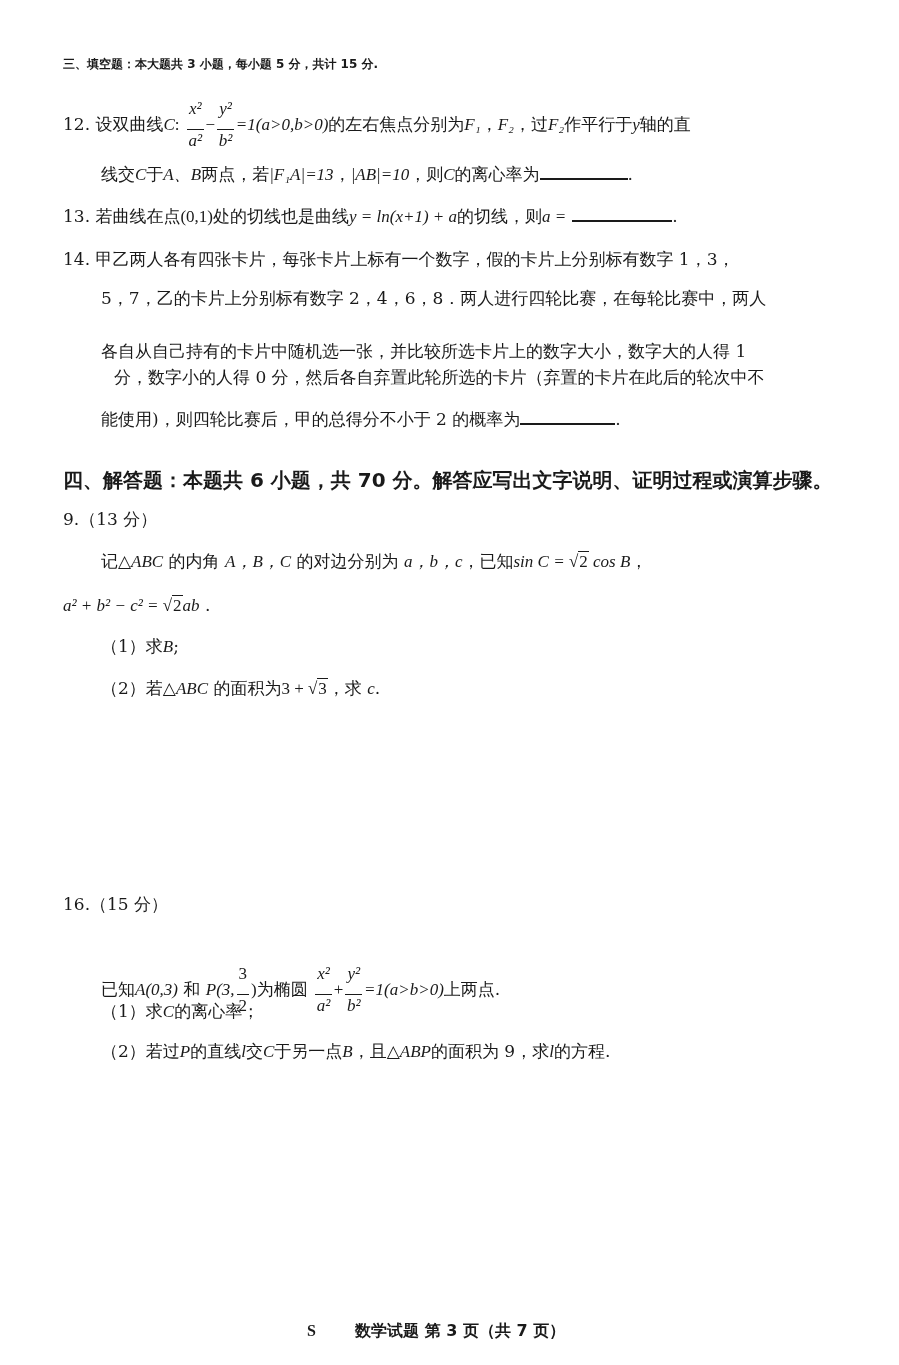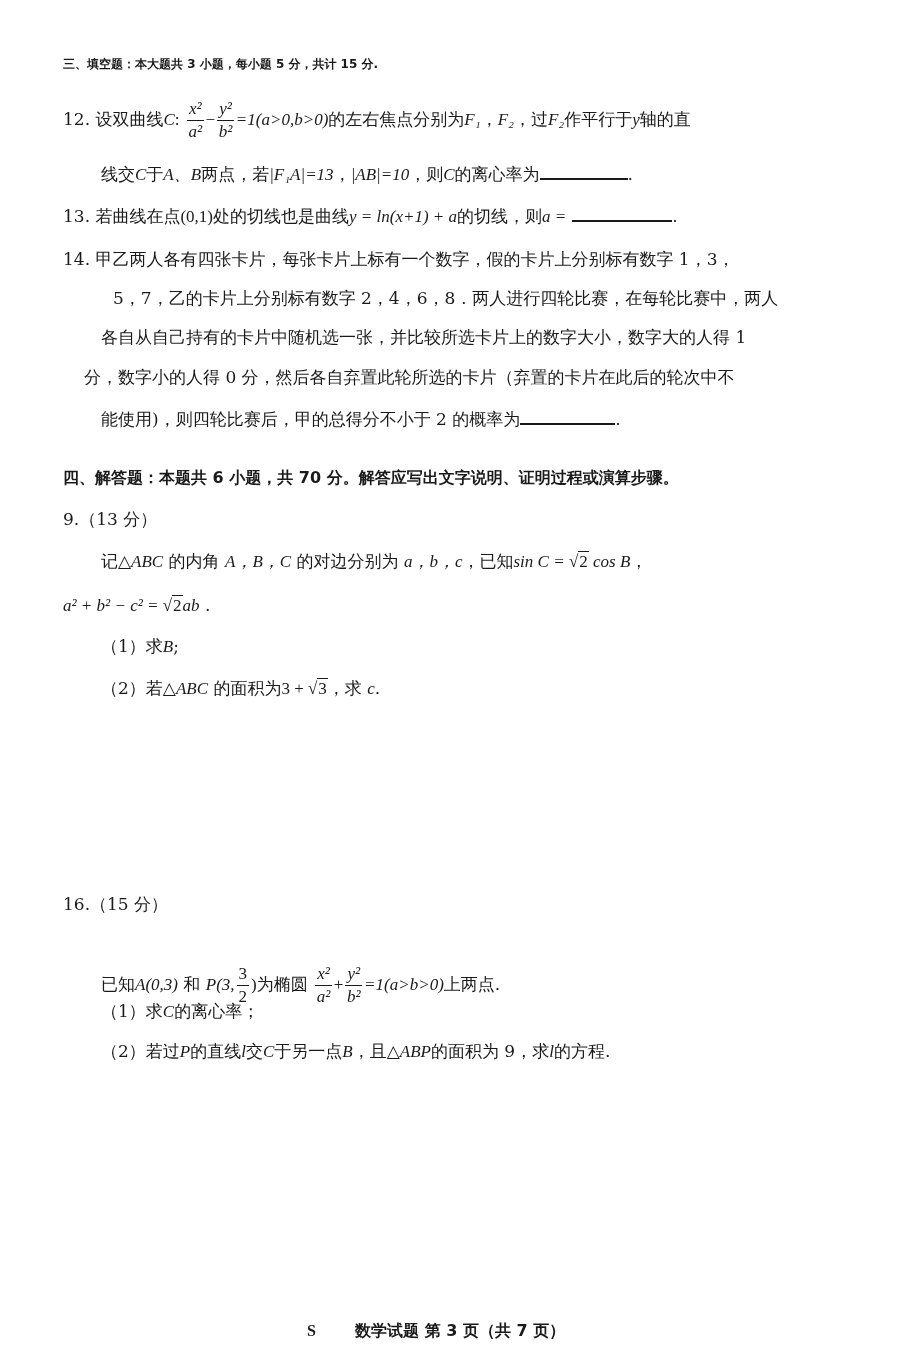--- a/index.html
+++ b/index.html
@@ -3,21 +3,21 @@
 <meta charset="utf-8">
 <style>
   html, body { margin: 0; padding: 0; background: #ffffff; }
   body { width: 899px; height: 1365px; position: relative; overflow: hidden;
          font-family: "DejaVu Serif", "Liberation Serif", serif; color: #1a1a1a; font-size: 17px; }
   .line { position: absolute; white-space: nowrap; line-height: 1; }
   .bold { font-weight: bold; font-family: "DejaVu Sans", "Liberation Sans", sans-serif; }
   .m { font-family: "Liberation Serif", "DejaVu Serif", serif; font-style: italic; }
   .r { font-family: "Liberation Serif", "DejaVu Serif", serif; font-style: normal; }
   .frac { display: inline-block; vertical-align: middle; text-align: center; margin: 0 2px; }
-  .frac .num { display: block; border-bottom: 1px solid #1a1a1a; padding: 0 2px 1px; line-height: 1.1; }
+  .frac .num { display: block; border-bottom: 1px solid #1a1a1a; padding: 0 2px 10px; line-height: 1.1; }
   .frac .den { display: block; padding-top: 2px; line-height: 1.1; }
   .blank { display: inline-block; border-bottom: 2px solid #1a1a1a; vertical-align: baseline; height: 14px; }
   .sqrt { border-top: 1px solid #1a1a1a; padding: 0 1px; }
 </style>
 </head>
 <body>
 
 <div class="line bold" style="left:63px; top:58px; font-size:12px;">三、填空题：本大题共 3 小题，每小题 5 分，共计 15 分.</div>
 
 <div class="line" style="left:63px; top:100px;">
@@ -31,28 +31,28 @@
 
 <div class="line" style="left:63px; top:206px;">
   <span>13.</span>
   <span>若曲线在点</span><span class="r">(0,1)</span><span>处的切线也是曲线</span><span class="m">y = ln(x+1) + a</span><span>的切线，则</span><span class="m">a =</span><span class="blank" style="width:100px; margin-left:6px;"></span><span>.</span>
 </div>
 
 <div class="line" style="left:63px; top:251px;">
   <span>14.</span>
   <span>甲乙两人各有四张卡片，每张卡片上标有一个数字，假的卡片上分别标有数字 1，3，</span>
 </div>
-<div class="line" style="left:101px; top:290px;margin-left:12px;">5，7，乙的卡片上分别标有数字 2，4，6，8．两人进行四轮比赛，在每轮比赛中，两人</div>
-<div class="line" style="left:101px; top:329px;">各自从自己持有的卡片中随机选一张，并比较所选卡片上的数字大小，数字大的人得 1</div>
-<div class="line" style="left:84px; top:369px;">分，数字小的人得 0 分，然后各自弃置此轮所选的卡片（弃置的卡片在此后的轮次中不</div>
+<div class="line" style="left:101px; top:290px;">5，7，乙的卡片上分别标有数字 2，4，6，8．两人进行四轮比赛，在每轮比赛中，两人</div>
+<div class="line" style="left:101px; top:343px;">各自从自己持有的卡片中随机选一张，并比较所选卡片上的数字大小，数字大的人得 1</div>
+<div class="line" style="left:114px; top:369px;">分，数字小的人得 0 分，然后各自弃置此轮所选的卡片（弃置的卡片在此后的轮次中不</div>
 <div class="line" style="left:101px; top:409px;">
   <span>能使用)，则四轮比赛后，甲的总得分不小于 2 的概率为</span><span class="blank" style="width:95px;"></span><span>.</span>
 </div>
 
-<div class="line bold" style="left:63px; top:470px; font-size:16px;">四、解答题：本题共 6 小题，共 70 分。解答应写出文字说明、证明过程或演算步骤。</div>
+<div class="line bold" style="left:63px; top:470px; font-size:20px;">四、解答题：本题共 6 小题，共 70 分。解答应写出文字说明、证明过程或演算步骤。</div>
 
 <div class="line" style="left:63px; top:511px;">9.（13 分）</div>
 <div class="line" style="left:101px; top:553px;">
   <span>记△</span><span class="m">ABC</span><span> 的内角 </span><span class="m">A，B，C</span><span> 的对边分别为 </span><span class="m">a，b，c</span><span>，已知</span><span class="m">sin C = </span><span class="r">√</span><span class="r sqrt">2</span><span class="m"> cos B</span><span>，</span>
 </div>
 <div class="line" style="left:63px; top:597px;">
   <span class="m">a² + b² − c² = </span><span class="r">√</span><span class="r sqrt">2</span><span class="m">ab</span><span> .</span>
 </div>
 <div class="line" style="left:101px; top:638px;">
   <span>（1）求</span><span class="m">B</span><span>;</span>

